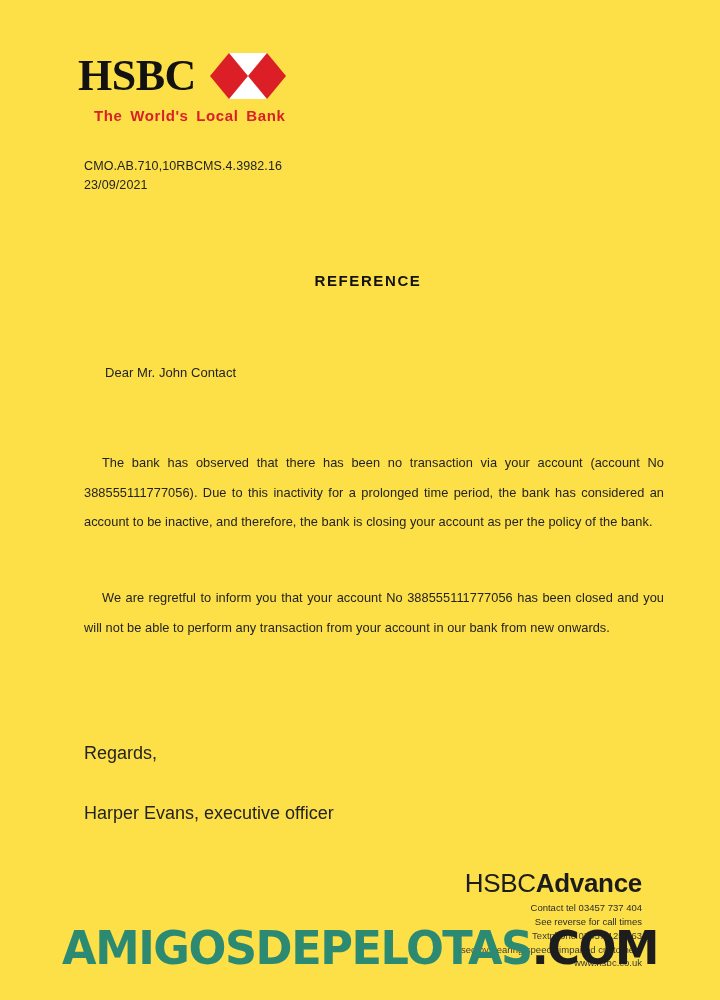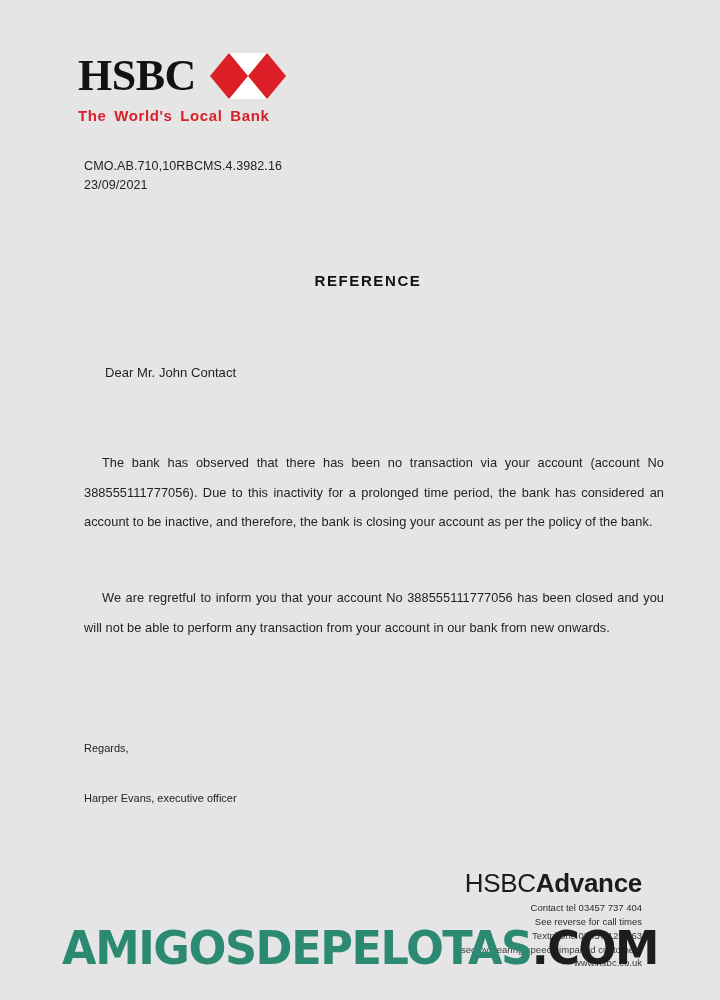--- a/index.html
+++ b/index.html
@@ -14,21 +14,21 @@
     font-family: "Liberation Sans", sans-serif;
     color: #1a1a1a;
     position: relative;
     overflow: hidden;
   }
 
   .page {
     position: relative;
     width: 720px;
     height: 1000px;
-    background: #e5e5e5;
+    background: #fde047;
   }
 
   
   .letterhead {
     position: absolute;
     left: 78px;
     top: 52px;
     width: 300px;
   }
 
@@ -56,20 +56,21 @@
 
   .logo-tagline {
     margin-top: 7px;
     font-family: "Liberation Sans", sans-serif;
     font-size: 15px;
     font-weight: 700;
     color: #d9202a;
     letter-spacing: 0.6px;
     word-spacing: 3px;
     white-space: nowrap;
+    margin-left: 16px;
   }
 
   
   .ref-block {
     position: absolute;
     left: 84px;
     top: 157px;
     font-size: 12.5px;
     line-height: 1.55;
     color: #232323;
@@ -117,21 +118,21 @@
     letter-spacing: 0.05px;
   }
 
   .para + .para { margin-top: 46px; }
 
   
   .signoff {
     position: absolute;
     left: 84px;
     top: 741px;
-    font-size: 11px;
+    font-size: 18px;
     color: #232323;
     line-height: 1.4;
   }
 
   .signoff .name { margin-top: 35px; }
 
   
   .footer {
     position: absolute;
     right: 78px;

